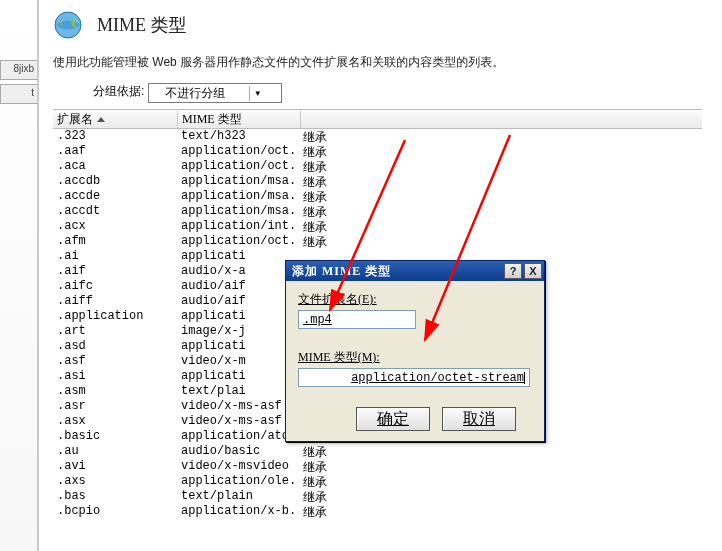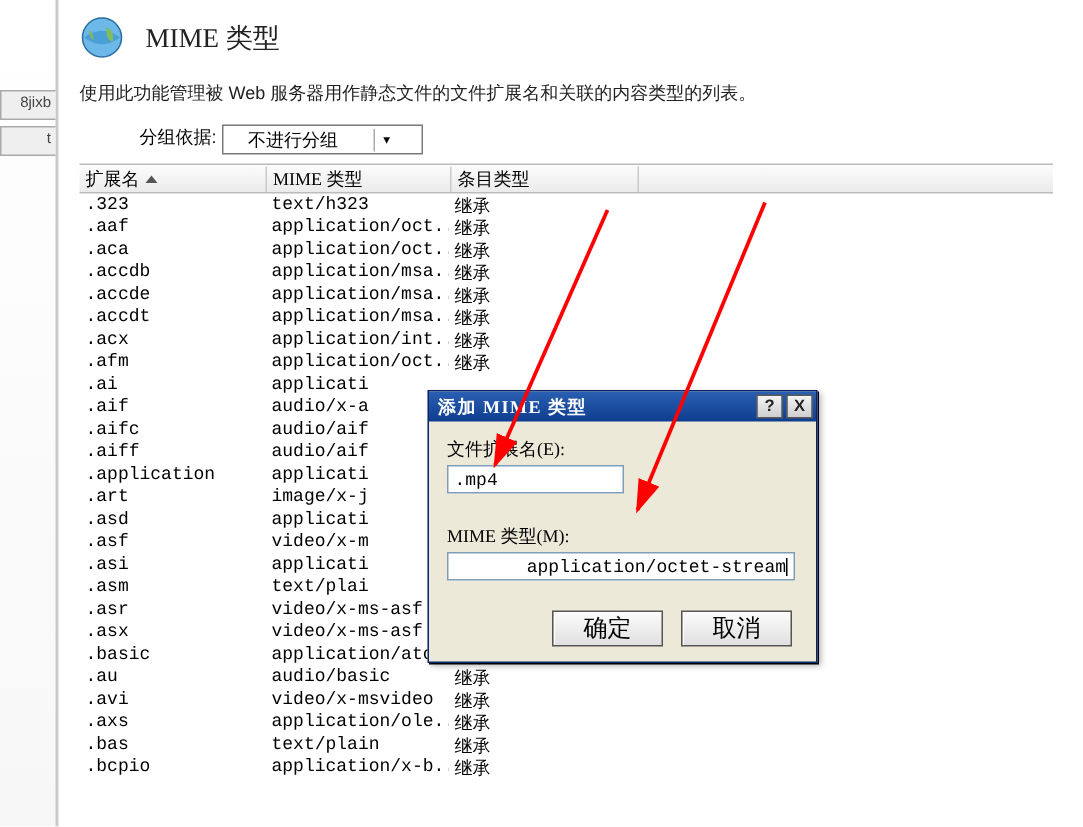--- a/index.html
+++ b/index.html
@@ -158,21 +158,22 @@
     margin-left: 2px;
     display: flex;
     align-items: center;
     justify-content: center;
     font-size: 11px;
     font-weight: bold;
     color: #222;
     font-family: Arial, sans-serif;
   }
   .dlg-body {
-    padding: 10px 16px 10px 12px;
+    padding: 10px 28px 10px 12px;
+    text-decoration: underline;
   }
   .fld-label {
     font-size: 12px;
     margin-bottom: 2px;
   }
   .fld-input {
     border: 1px solid #7f9db9;
     background: #fff;
     height: 17px;
     width: 108px;
@@ -249,23 +250,20 @@
     </div>
 
     <div class="table-headers">
       <div class="th th-ext">
         <span>扩展名</span>
         <span class="sort-tri"></span>
       </div>
       <div class="th th-mime">
         <span>MIME 类型</span>
       </div>
-      <div class="th th-entry">
-        <span>条目类型</span>
-      </div>
     </div>
 
     <div class="table-body" id="tbody">
         <div class="row">
           <div class="cell-ext">.323</div>
           <div class="cell-mime">text/h323</div>
           <div class="cell-entry">继承</div>
         </div>
         <div class="row">
           <div class="cell-ext">.aaf</div>

